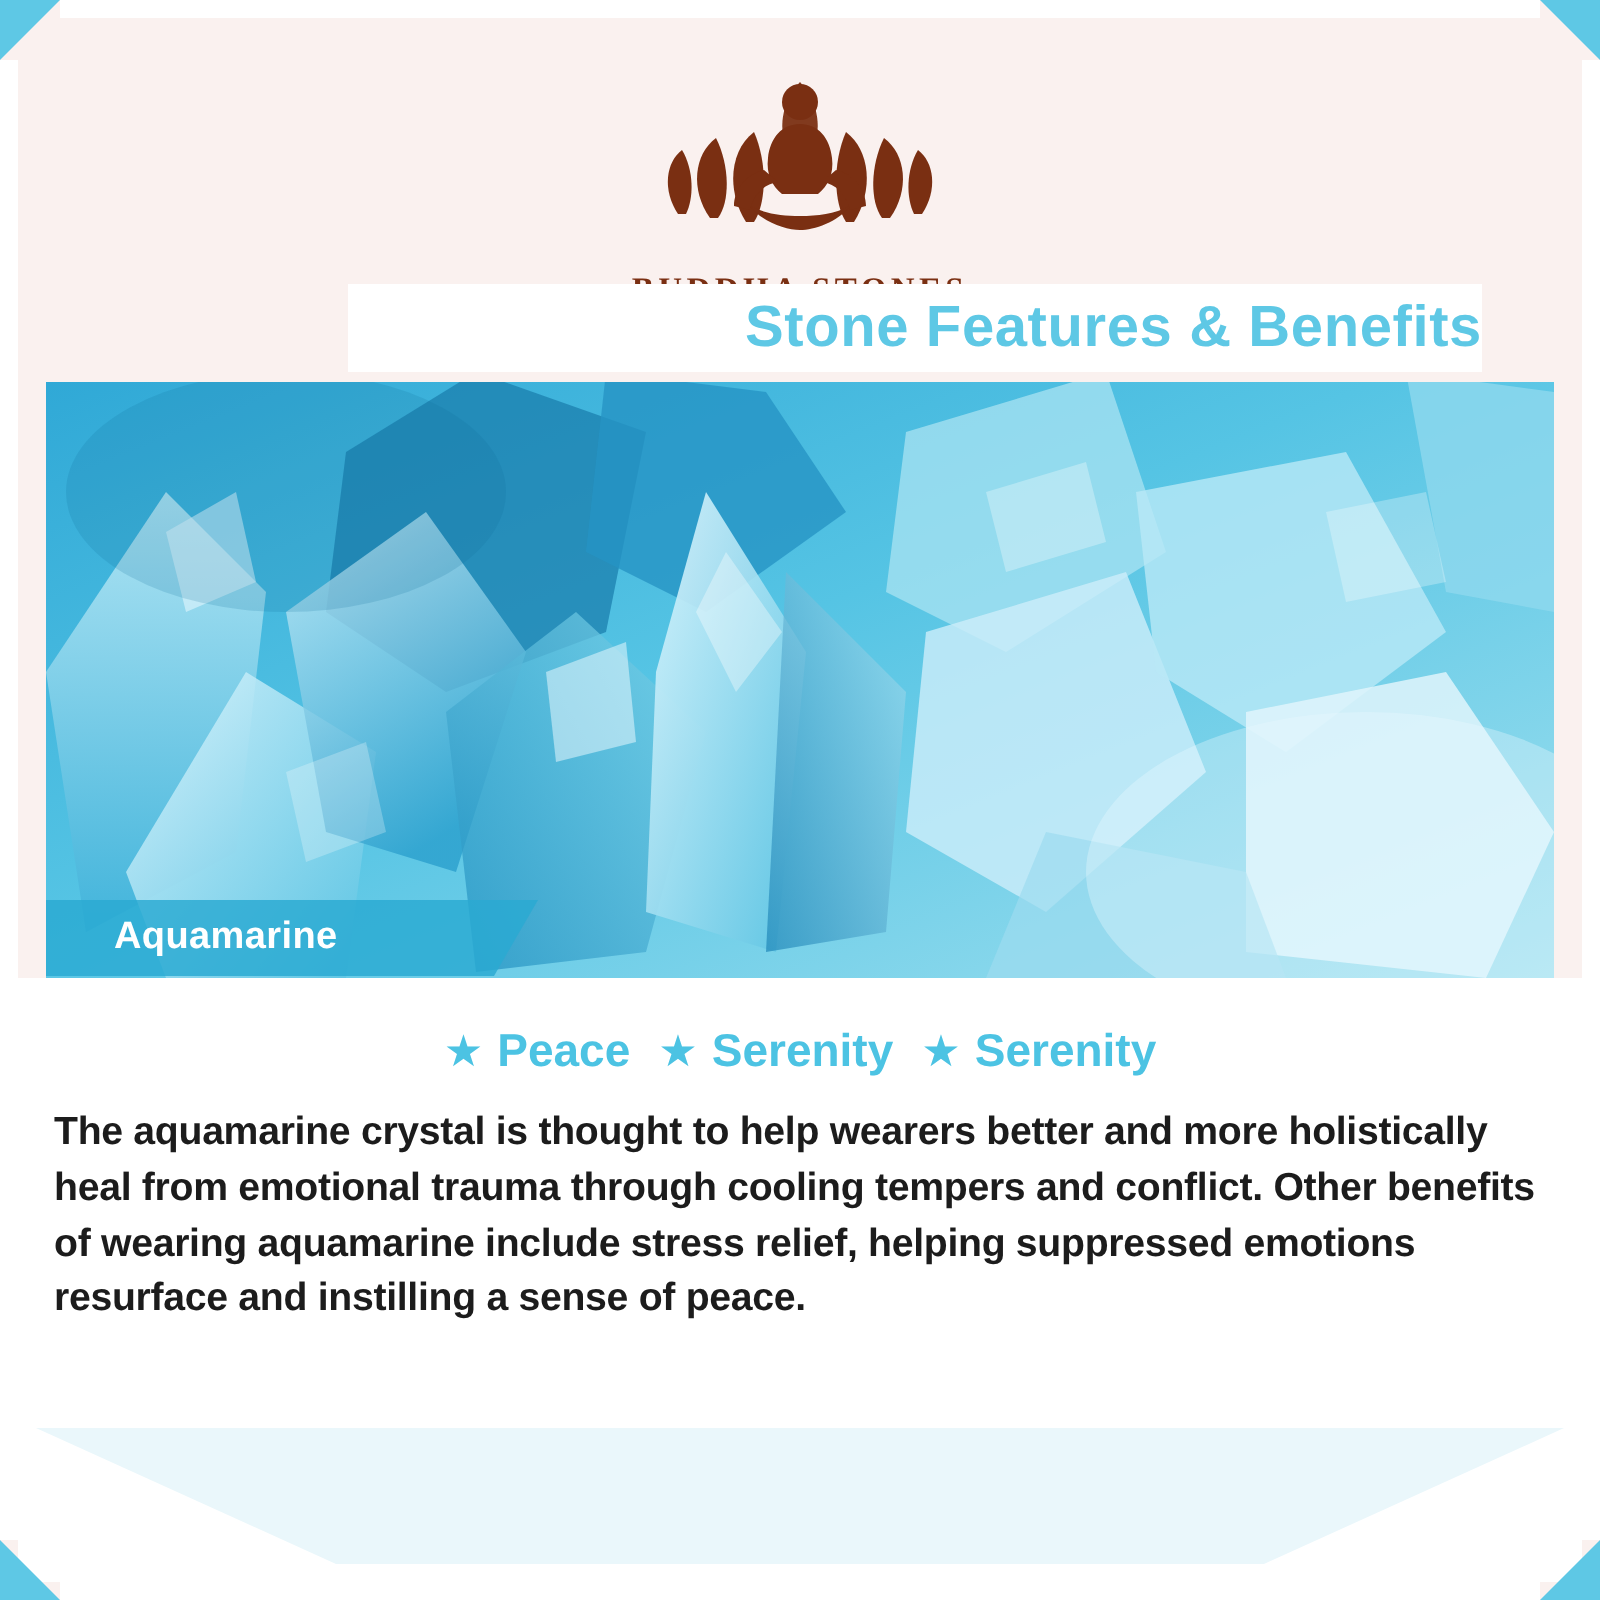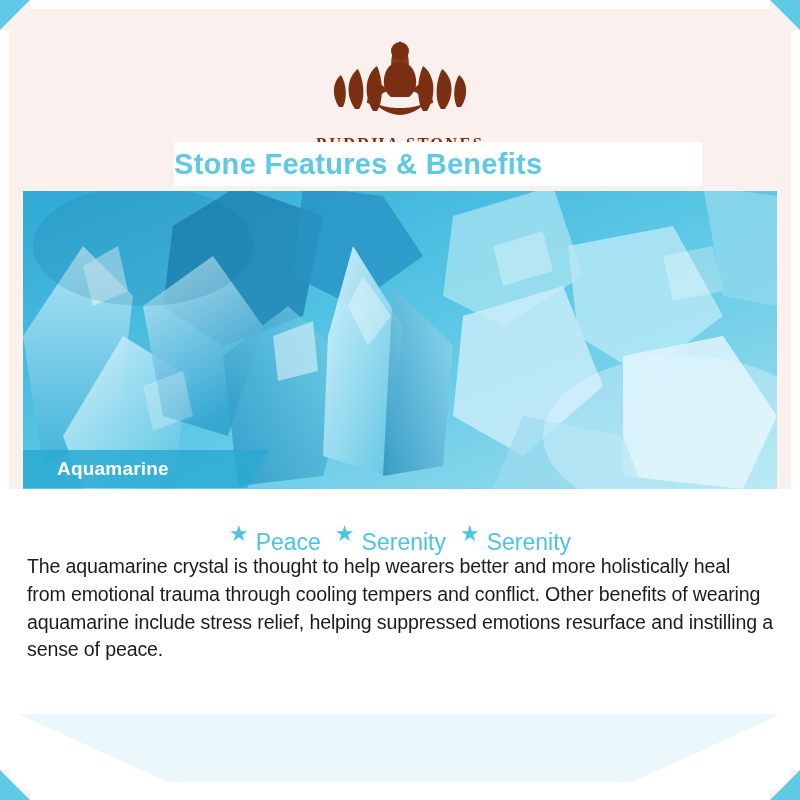--- a/index.html
+++ b/index.html
@@ -107,21 +107,22 @@
   .title-band {
     position: absolute;
     top: 142px;
     left: 174px;
     width: 528px;
     height: 44px;
     background: #ffffff;
     z-index: 3;
     display: flex;
     align-items: center;
-    justify-content: flex-start;
+    justify-content: flex-end;
+    padding-left: 39px;
   }
   .title-band .title-text {
     color: #5ec8e5;
     font-size: 29px;
     font-weight: bold;
     letter-spacing: 0.3px;
     white-space: nowrap;
   }
 
   
@@ -196,32 +197,31 @@
     gap: 7px;
   }
   .kw .star {
     color: #4cc3e3;
     font-size: 22px;
     line-height: 1;
   }
   .kw .kw-label {
     color: #4cc3e3;
     font-size: 23px;
-    font-weight: normal;
-    margin-top: 17px;
+    font-weight: bold;
   }
   .paragraph {
     position: absolute;
     top: 64px;
     left: 18px;
     right: 18px;
     color: #1c1c1c;
     font-size: 19.6px;
     line-height: 1.42;
-    font-weight: normal;
+    font-weight: bold;
     letter-spacing: -0.15px;
   }
 
   
   .bottom-band {
     position: absolute;
     left: 9px;
     right: 9px;
     bottom: 9px;
     height: 68px;

